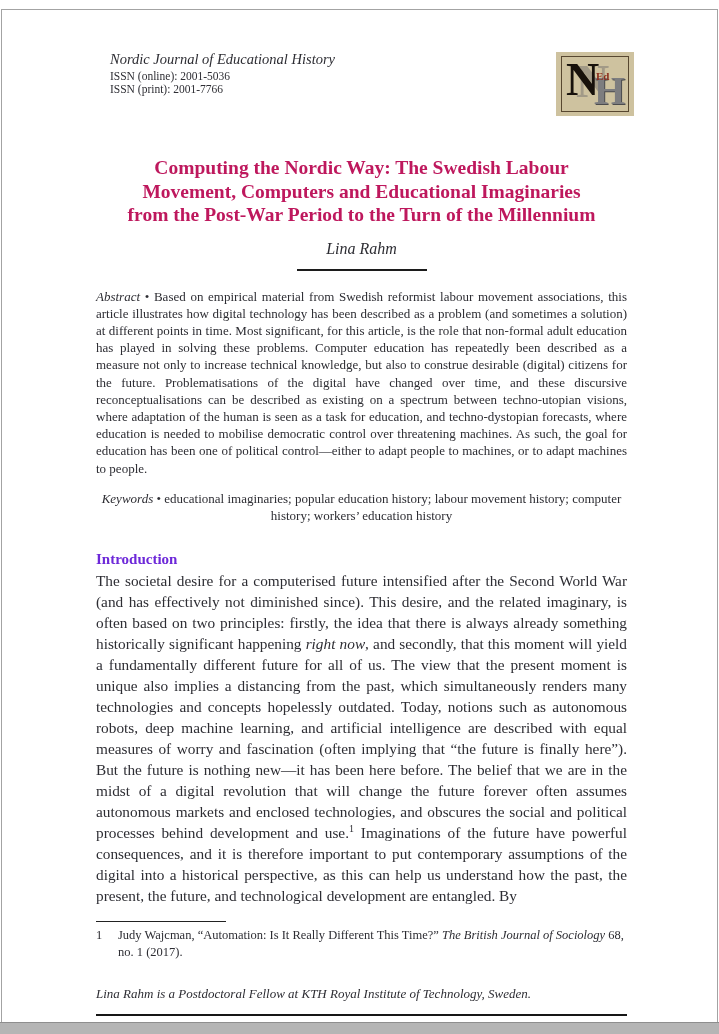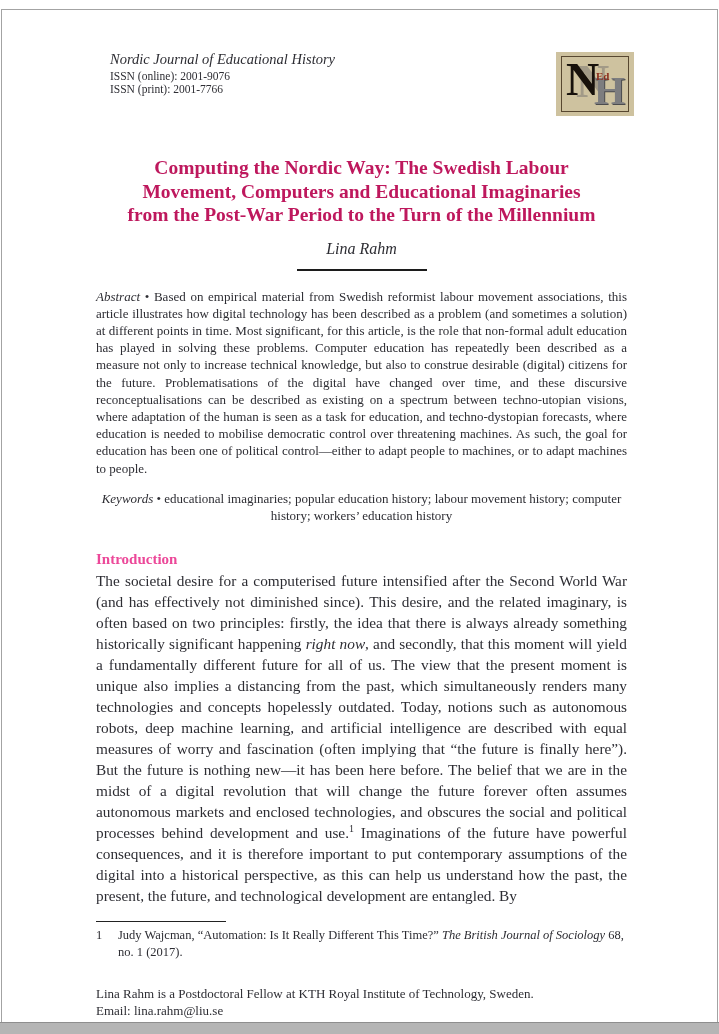--- a/index.html
+++ b/index.html
@@ -74,49 +74,49 @@
     border-top: 2px solid #1c1c1c;
     margin: 11px auto 0 auto;
   }
 
   
   .abstract { margin-top: 17px; font-size: 13px; line-height: 17.2px; text-align: justify; }
   .abstract .label, .keywords .label { font-style: italic; }
   .keywords { margin-top: 12px; font-size: 13px; line-height: 17.2px; text-align: center; }
 
   
-  .section-heading { margin-top: 27px; font-size: 15px; font-weight: bold; color: #ec4899; }
+  .section-heading { margin-top: 27px; font-size: 15px; font-weight: bold; color: #6d28d9; }
   .body-par { margin-top: 2px; font-size: 15.3px; line-height: 21px; text-align: justify; }
   .body-par .em { font-style: italic; }
   .fn-ref { font-size: 10px; vertical-align: super; line-height: 0; }
 
   
   .footnote-rule { width: 130px; border: 0; border-top: 1.5px solid #222; margin: 13px 0 5px 0; }
   .footnote { display: flex; font-size: 12.5px; line-height: 16.5px; }
   .footnote .fn-num { width: 22px; flex: 0 0 auto; }
   .footnote .fn-text { flex: 1; }
   .footnote .em { font-style: italic; }
 
   
-  .bio { margin-top: 25px; font-size: 13px; line-height: 17px; }
+  .bio { margin-top: 25px; font-style: italic; font-size: 13px; line-height: 17px; }
   .thick-rule { border: 0; border-top: 2.5px solid #161616; margin: 12px 0 0 0; }
   a.plainlink { color: inherit; text-decoration: none; }
 </style>
 </head>
 <body>
 
 <div class="page">
   <div class="page-frame"></div>
 
   <div class="content">
 
     <div class="header">
       <div class="journal-info">
         <div class="journal-name">Nordic Journal of Educational History</div>
-        <div class="journal-issn">ISSN (online): 2001-9076</div>
+        <div class="journal-issn">ISSN (online): 2001-5036</div>
         <div class="journal-issn">ISSN (print): 2001-7766</div>
       </div>
       <div class="logo">
         <span class="n-shadow">N</span>
         <span class="h-gray">H</span>
         <span class="n-black">N</span>
         <span class="ed-red">Ed</span>
         <div class="logo-inner-border"></div>
       </div>
     </div>
@@ -138,21 +138,20 @@
     <p class="body-par"><span>The societal desire for a computerised future intensified after the Second World War (and has effectively not diminished since). This desire, and the related imaginary, is often based on two principles: firstly, the idea that there is always already something historically significant happening </span><span class="em">right now</span><span>, and secondly, that this moment will yield a fundamentally different future for all of us. The view that the present moment is unique also implies a distancing from the past, which simultaneously renders many technologies and concepts hopelessly outdated. Today, notions such as autonomous robots, deep machine learning, and artificial intelligence are described with equal measures of worry and fascination (often implying that “the future is finally here”). But the future is nothing new—it has been here before. The belief that we are in the midst of a digital revolution that will change the future forever often assumes autonomous markets and enclosed technologies, and obscures the social and political processes behind development and use.</span><span class="fn-ref">1</span><span> Imaginations of the future have powerful consequences, and it is therefore important to put contemporary assumptions of the digital into a historical perspective, as this can help us understand how the past, the present, the future, and technological development are entangled. By</span></p>
 
     <hr class="footnote-rule">
     <div class="footnote">
       <span class="fn-num">1</span>
       <span class="fn-text"><span>Judy Wajcman, “Automation: Is It Really Different This Time?” </span><span class="em">The British Journal of Sociology</span><span> 68, no. 1 (2017).</span></span>
     </div>
 
     <div class="bio">
       <div>Lina Rahm is a Postdoctoral Fellow at KTH Royal Institute of Technology, Sweden.</div>
-      <div><span>Email: </span><a class="plainlink" href="#">lina.rahm@liu.se</a></div>
     </div>
 
     <hr class="thick-rule">
 
   </div>
 
   <div class="bottom-gutter"></div>
 </div>
 
 </body></html>

